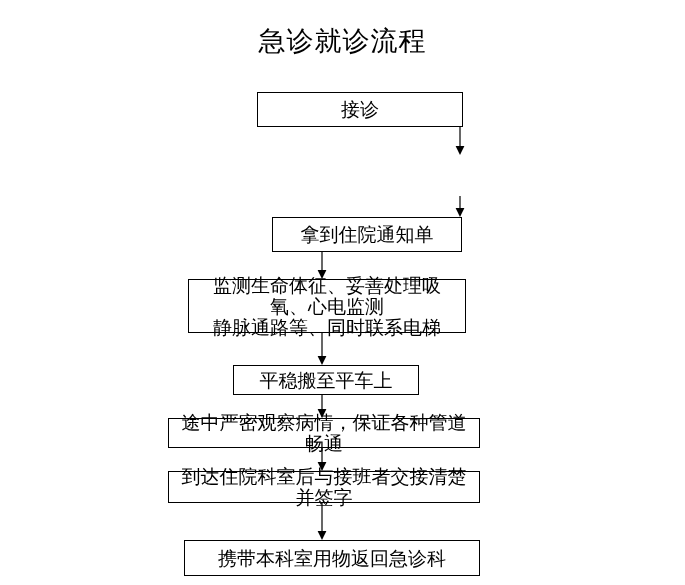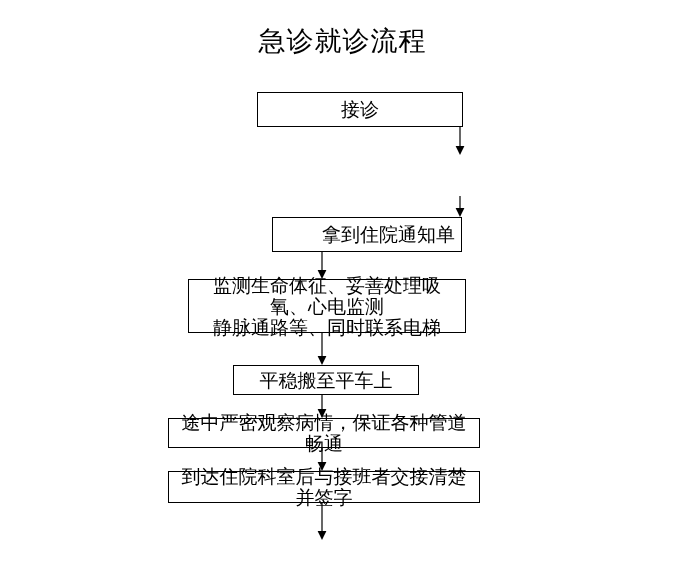--- a/index.html
+++ b/index.html
@@ -101,19 +101,20 @@
         <polygon points="6,23 1.6,14 10.4,14" fill="#000000"></polygon>
       </svg>
     </div>
     <div class="connector" style="left: 316px; top: 495px; height: 37px;">
       <svg width="12" height="37" viewBox="0 0 12 37">
         <line x1="6" y1="0" x2="6" y2="30" stroke="#000000" stroke-width="1.2"></line>
         <polygon points="6,37 1.6,28 10.4,28" fill="#000000"></polygon>
       </svg>
     </div>
     <div class="node" style="left: 257px; top: 84px; width: 206px; height: 35px;"><span>接诊</span></div>
-    <div class="node" style="left: 272px; top: 209px; width: 190px; height: 35px; justify-content: flex-end;"><span>拿到住院通知单</span></div>
+    <div class="node" style="left: 272px; top: 209px; width: 190px; height: 35px;"><span>拿到住院通知单</span></div>
     <div class="node" style="left: 233px; top: 357px; width: 186px; height: 30px;"><span>平稳搬至平车上</span></div>
     <div class="node" style="left: 188px; top: 271px; width: 278px; height: 54px;"><span>监测生命体征、妥善处理吸氧、心电监测
 静脉通路等、同时联系电梯</span></div>
     <div class="node" style="left: 168px; top: 463px; width: 312px; height: 32px;"><span>到达住院科室后与接班者交接清楚并签字</span></div>
     <div class="node" style="left: 168px; top: 410px; width: 312px; height: 30px;"><span>途中严密观察病情，保证各种管道畅通</span></div>
+    <div class="node" style="left: 184px; top: 532px; width: 296px; height: 36px;"><span>携带本科室用物返回急诊科</span></div>
   </div>
 
 </body></html>

